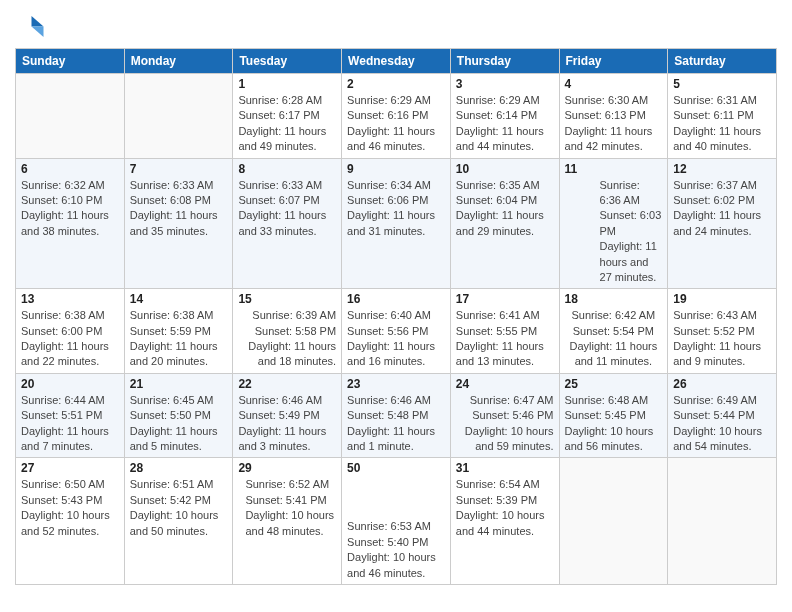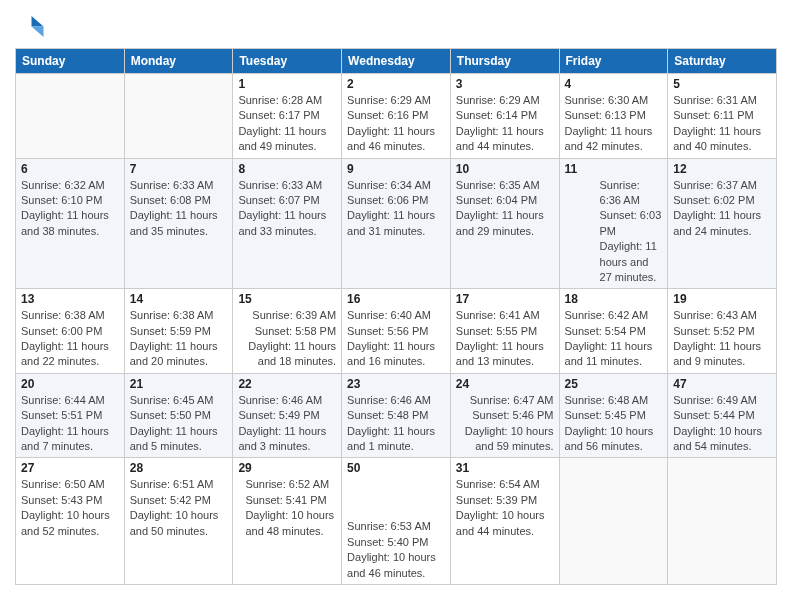--- a/index.html
+++ b/index.html
@@ -232,21 +232,21 @@
 Daylight: 11 hours and 16 minutes.</div>
           </td>
           <td>
             <span class="day-number">17</span>
             <div class="day-info" style="white-space: pre-line;">Sunrise: 6:41 AM
 Sunset: 5:55 PM
 Daylight: 11 hours and 13 minutes.</div>
           </td>
           <td>
             <span class="day-number">18</span>
-            <div class="day-info" style="white-space: pre-line;">Sunrise: 6:42 AM
+            <div class="day-info" style="white-space: pre-line; text-align: center;">Sunrise: 6:42 AM
 Sunset: 5:54 PM
 Daylight: 11 hours and 11 minutes.</div>
           </td>
           <td>
             <span class="day-number">19</span>
             <div class="day-info" style="white-space: pre-line;">Sunrise: 6:43 AM
 Sunset: 5:52 PM
 Daylight: 11 hours and 9 minutes.</div>
           </td>
         </tr>
@@ -281,21 +281,21 @@
 Sunset: 5:46 PM
 Daylight: 10 hours and 59 minutes.</div>
           </td>
           <td>
             <span class="day-number">25</span>
             <div class="day-info" style="white-space: pre-line;">Sunrise: 6:48 AM
 Sunset: 5:45 PM
 Daylight: 10 hours and 56 minutes.</div>
           </td>
           <td>
-            <span class="day-number">47</span>
+            <span class="day-number">26</span>
             <div class="day-info" style="white-space: pre-line;">Sunrise: 6:49 AM
 Sunset: 5:44 PM
 Daylight: 10 hours and 54 minutes.</div>
           </td>
         </tr>
         <tr>
           <td>
             <span class="day-number">27</span>
             <div class="day-info" style="white-space: pre-line;">Sunrise: 6:50 AM
 Sunset: 5:43 PM

